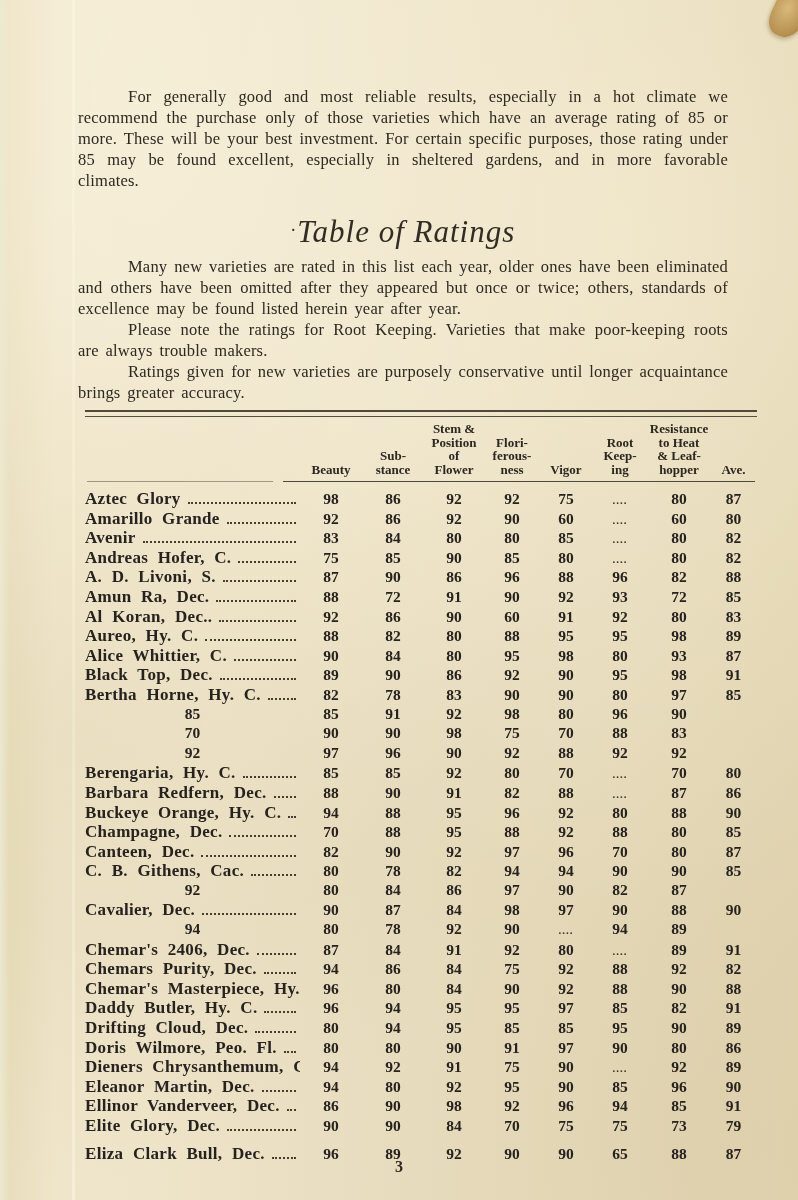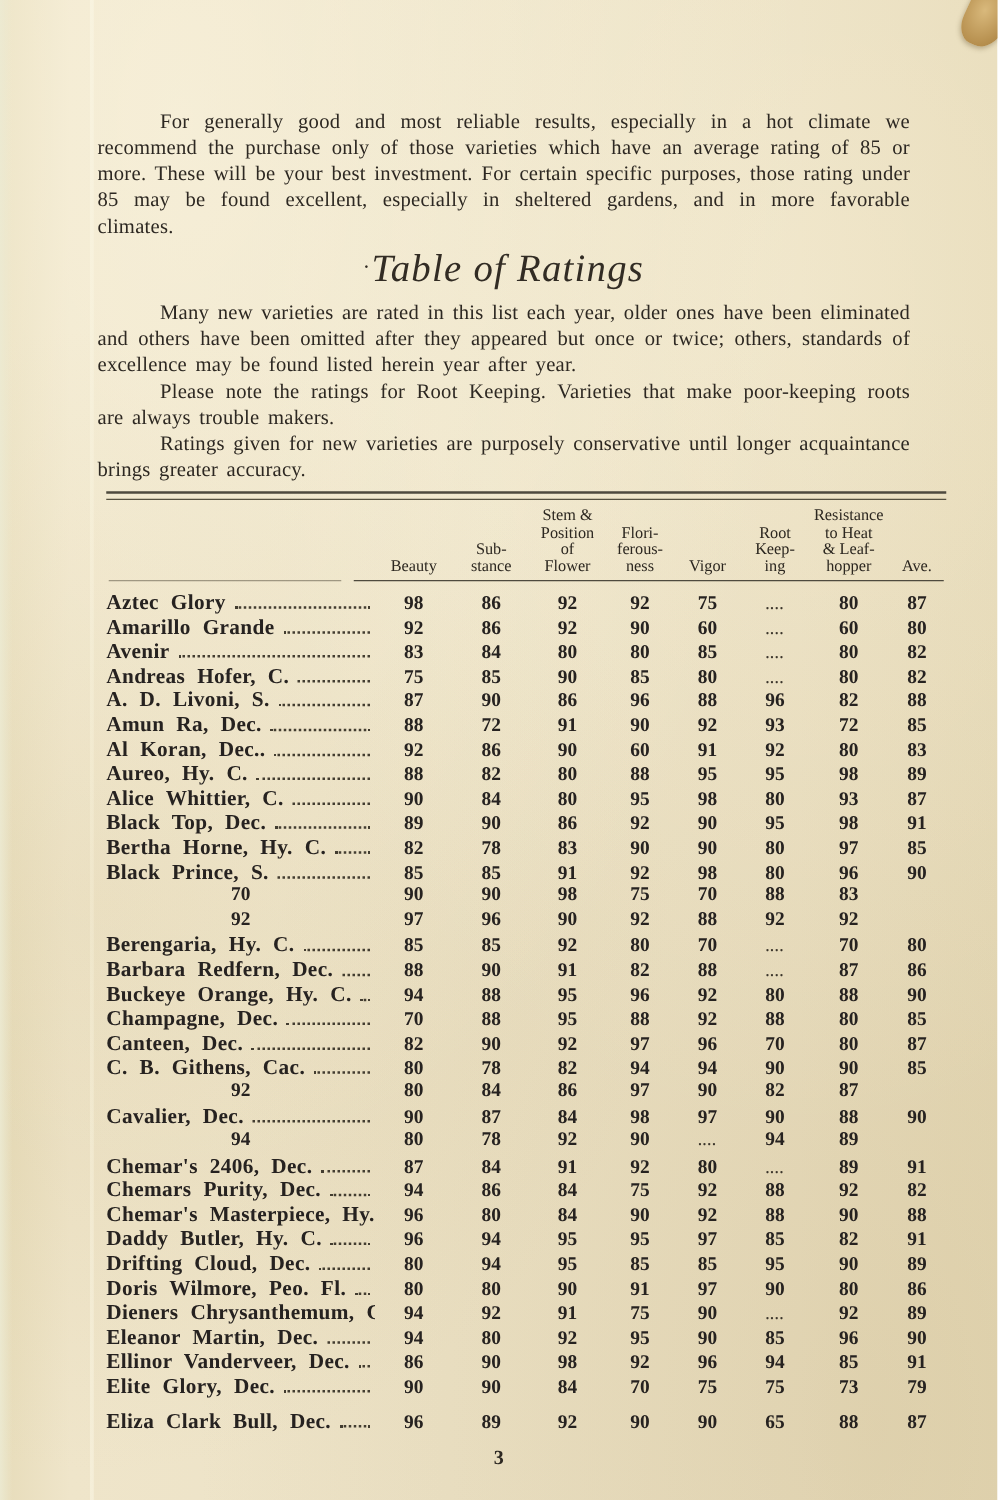--- a/index.html
+++ b/index.html
@@ -33,39 +33,39 @@
     box-shadow:0 2px 4px rgba(90,70,30,0.35);
   }
   .content { position:absolute; left:78px; top:86px; width:650px; }
 
   .para {
     margin:0; text-align:justify; text-indent:50px;
     font-size:16.5px; line-height:21px; letter-spacing:0.2px; word-spacing:2.5px;
     color:#2d2822;
   }
   .title {
-    margin:5px 0 7px 0; text-align:center;
+    margin:22px 0 7px 0; text-align:center;
     font-style:italic; font-weight:normal; font-size:31px; line-height:34px;
     letter-spacing:1px; color:#322c24;
   }
   .title .orn { font-size:18px; vertical-align:6px; margin-right:1px; }
 
   .table-wrap { position:relative; margin-top:7px; margin-left:7px; width:672px; }
   .double-rule {
     height:4px; border-top:2px solid #4e4a3e; border-bottom:1px solid #55503f;
     margin-bottom:2px;
   }
   .grid {
     display:grid;
     grid-template-columns:215px 62px 62px 60px 56px 52px 56px 62px 47px;
   }
   .thead { align-items:end; padding-top:3px; }
   .hcell {
     text-align:center; white-space:pre-line;
-    font-size:13px; line-height:13.5px; font-weight:normal;
+    font-size:13px; line-height:13.5px; font-weight:bold;
     padding-bottom:5px; color:#2c2720;
   }
   .hcell.empty { padding:0; }
   .header-underline { position:relative; height:3px; margin-bottom:5px; }
   .header-underline .seg-left {
     position:absolute; left:2px; top:0; width:186px; height:0;
     border-top:1.5px solid rgba(92,86,70,0.55);
   }
   .header-underline .seg-right {
     position:absolute; left:198px; right:2px; top:0; height:0;
@@ -285,24 +285,20 @@
             <div class="vcell">82</div>
             <div class="vcell">78</div>
             <div class="vcell">83</div>
             <div class="vcell">90</div>
             <div class="vcell">90</div>
             <div class="vcell">80</div>
             <div class="vcell">97</div>
             <div class="vcell">85</div>
           </div>
           <div class="trow grid">
-            <div class="ncell">
-              <span class="vname">Black Prince, S.</span>
-              <span class="leader"></span>
-            </div>
             <div class="vcell">85</div>
             <div class="vcell">85</div>
             <div class="vcell">91</div>
             <div class="vcell">92</div>
             <div class="vcell">98</div>
             <div class="vcell">80</div>
             <div class="vcell">96</div>
             <div class="vcell">90</div>
           </div>
           <div class="trow grid">

